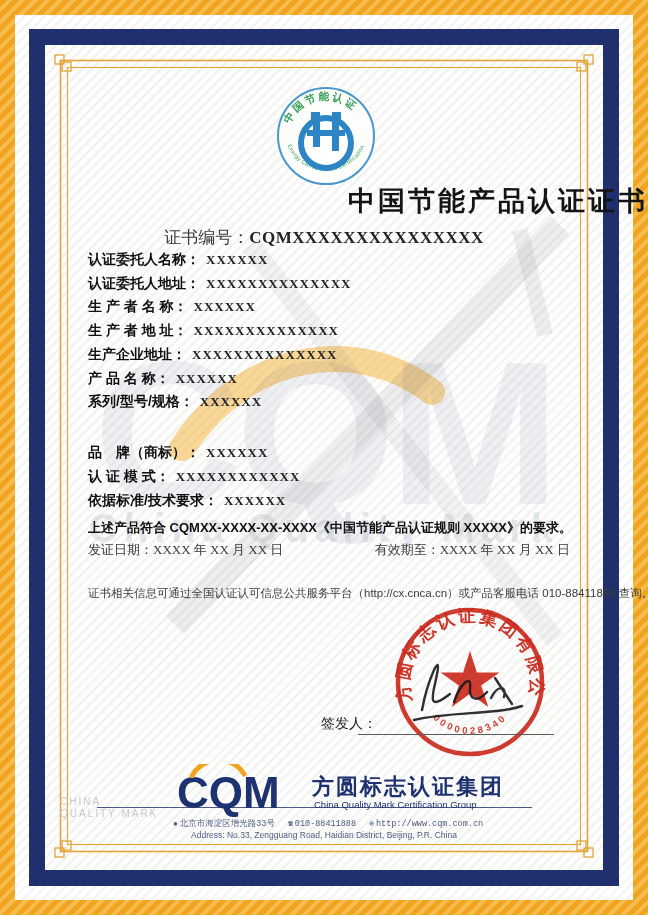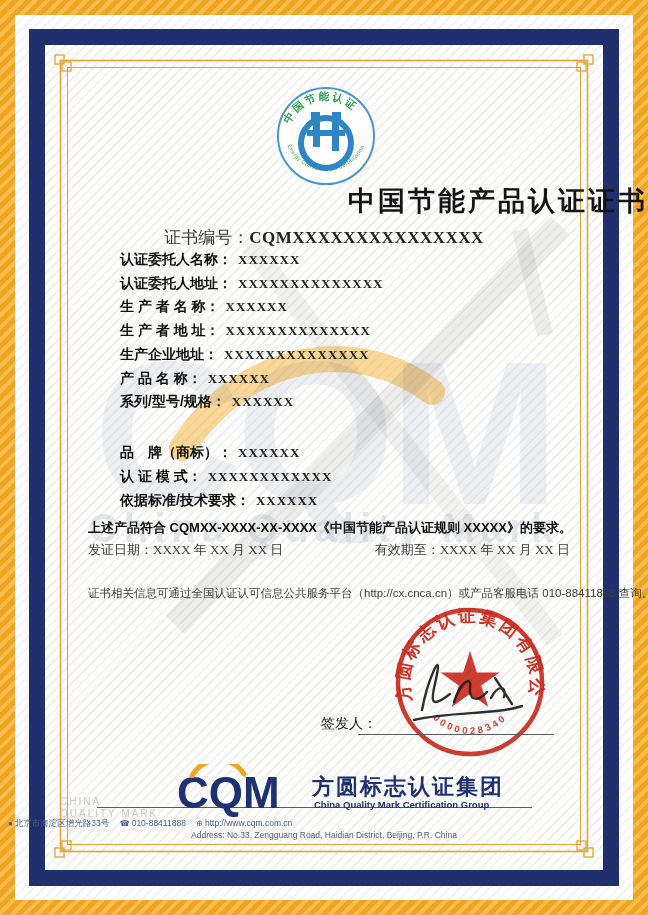--- a/index.html
+++ b/index.html
@@ -22,40 +22,40 @@
     font-size:27px;font-weight:bold;color:#141414;letter-spacing:3px;}
   .cert-no{position:absolute;left:0;top:226px;width:100%;text-align:center;font-size:17px;color:#3a3a3a;}
   .cert-no .val{font-family:"Liberation Serif",serif;font-weight:600;color:#222;letter-spacing:.5px;}
 
   
   .fgroup{position:absolute;left:88px;right:70px;}
   .fg1{top:248px;}
   .fg2{top:440px;}
   .frow{line-height:22.7px;white-space:nowrap;}
   .fg2 .frow{line-height:23px;}
-  .flabel{font-size:14px;font-weight:bold;color:#101010;margin-left:32px;}
+  .flabel{font-size:14px;font-weight:bold;color:#101010;}
   .fvalue{font-family:"Liberation Serif",serif;font-size:13px;font-weight:600;color:#222;margin-left:6px;letter-spacing:1px;}
 
   .statement{position:absolute;left:88px;top:519px;font-size:13px;font-weight:bold;color:#101010;white-space:nowrap;}
   .dates{position:absolute;left:88px;right:78px;top:541px;font-size:13px;color:#3c3c3c;display:flex;justify-content:space-between;font-family:Liberation Serif, serif;}
   .note1{position:absolute;left:88px;top:559px;font-size:11.5px;color:#3c3c3c;}
   .note2{position:absolute;left:88px;top:586px;font-size:11.5px;color:#3c3c3c;white-space:nowrap;}
 
   
   .seal-svg{position:absolute;left:388px;top:600px;width:164px;height:164px;mix-blend-mode:multiply;}
   .signer{position:absolute;left:321px;top:715px;font-size:14px;color:#222;}
   .signer-line{position:absolute;left:358px;top:734px;width:196px;height:1px;background:#5a5a5a;}
 
   
   .cqm-big{position:absolute;left:177px;top:771px;font-size:44px;font-weight:900;color:#1e3170;letter-spacing:0px;line-height:44px;}
   .grp-cn{position:absolute;left:312px;top:772px;font-size:22px;font-weight:bold;color:#1e3170;letter-spacing:2px;}
-  .grp-en{position:absolute;left:314px;top:799px;font-size:9.5px;font-weight:bold;color:#1e3170;}
+  .grp-en{position:absolute;left:314px;top:799px;font-size:9.5px;font-weight:normal;color:#1e3170;}
   .foot-rule{position:absolute;left:97px;top:807px;width:435px;height:1px;background:#2a3c72;opacity:.85;}
   .side-wm{position:absolute;left:60px;top:796px;font-size:10px;color:#c9c9c9;letter-spacing:2px;line-height:12px;}
-  .addr1{position:absolute;left:0;top:818px;width:100%;text-align:left;font-size:8.5px;color:#4d5c80;}
+  .addr1{position:absolute;left:0;top:818px;width:100%;text-align:center;font-size:8.5px;color:#4d5c80;font-family:Liberation Mono, monospace;}
   .addr2{position:absolute;left:0;top:830px;width:100%;text-align:center;font-size:8.5px;color:#4d5c80;}
   .addr1 .ic{font-size:8px;color:#4d5c80;margin:0 2px 0 8px;}
 
   
   .wm-cqm{position:absolute;left:0;top:330px;width:100%;text-align:center;
     font-size:205px;font-weight:900;color:#2a3c72;opacity:.065;line-height:205px;letter-spacing:-6px;}
   .wm-cap{position:absolute;left:0;top:506px;width:100%;text-align:center;
     font-size:40px;font-weight:bold;color:#8b97a6;opacity:.20;letter-spacing:6px;white-space:nowrap;}
 
   svg text{font-family:"Liberation Sans",sans-serif;}

